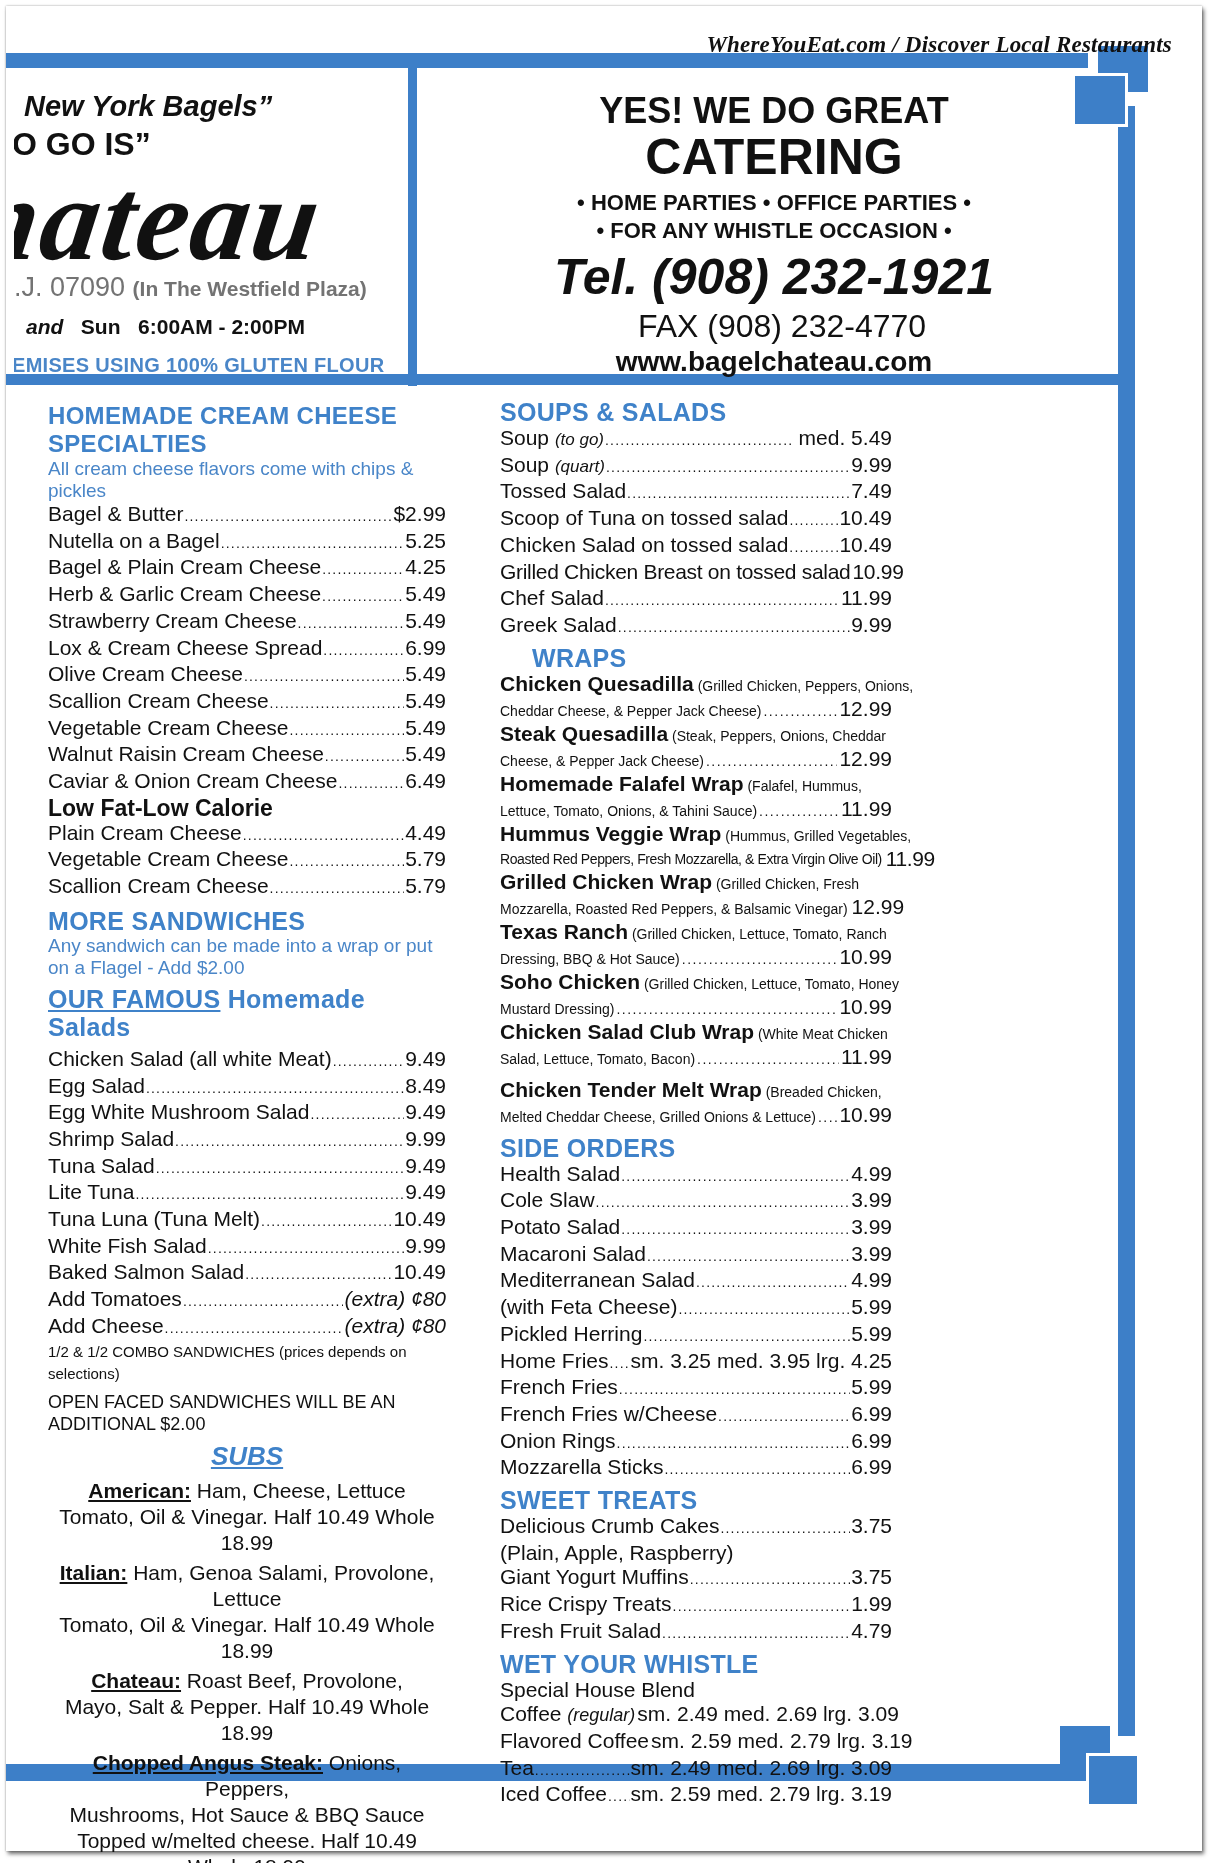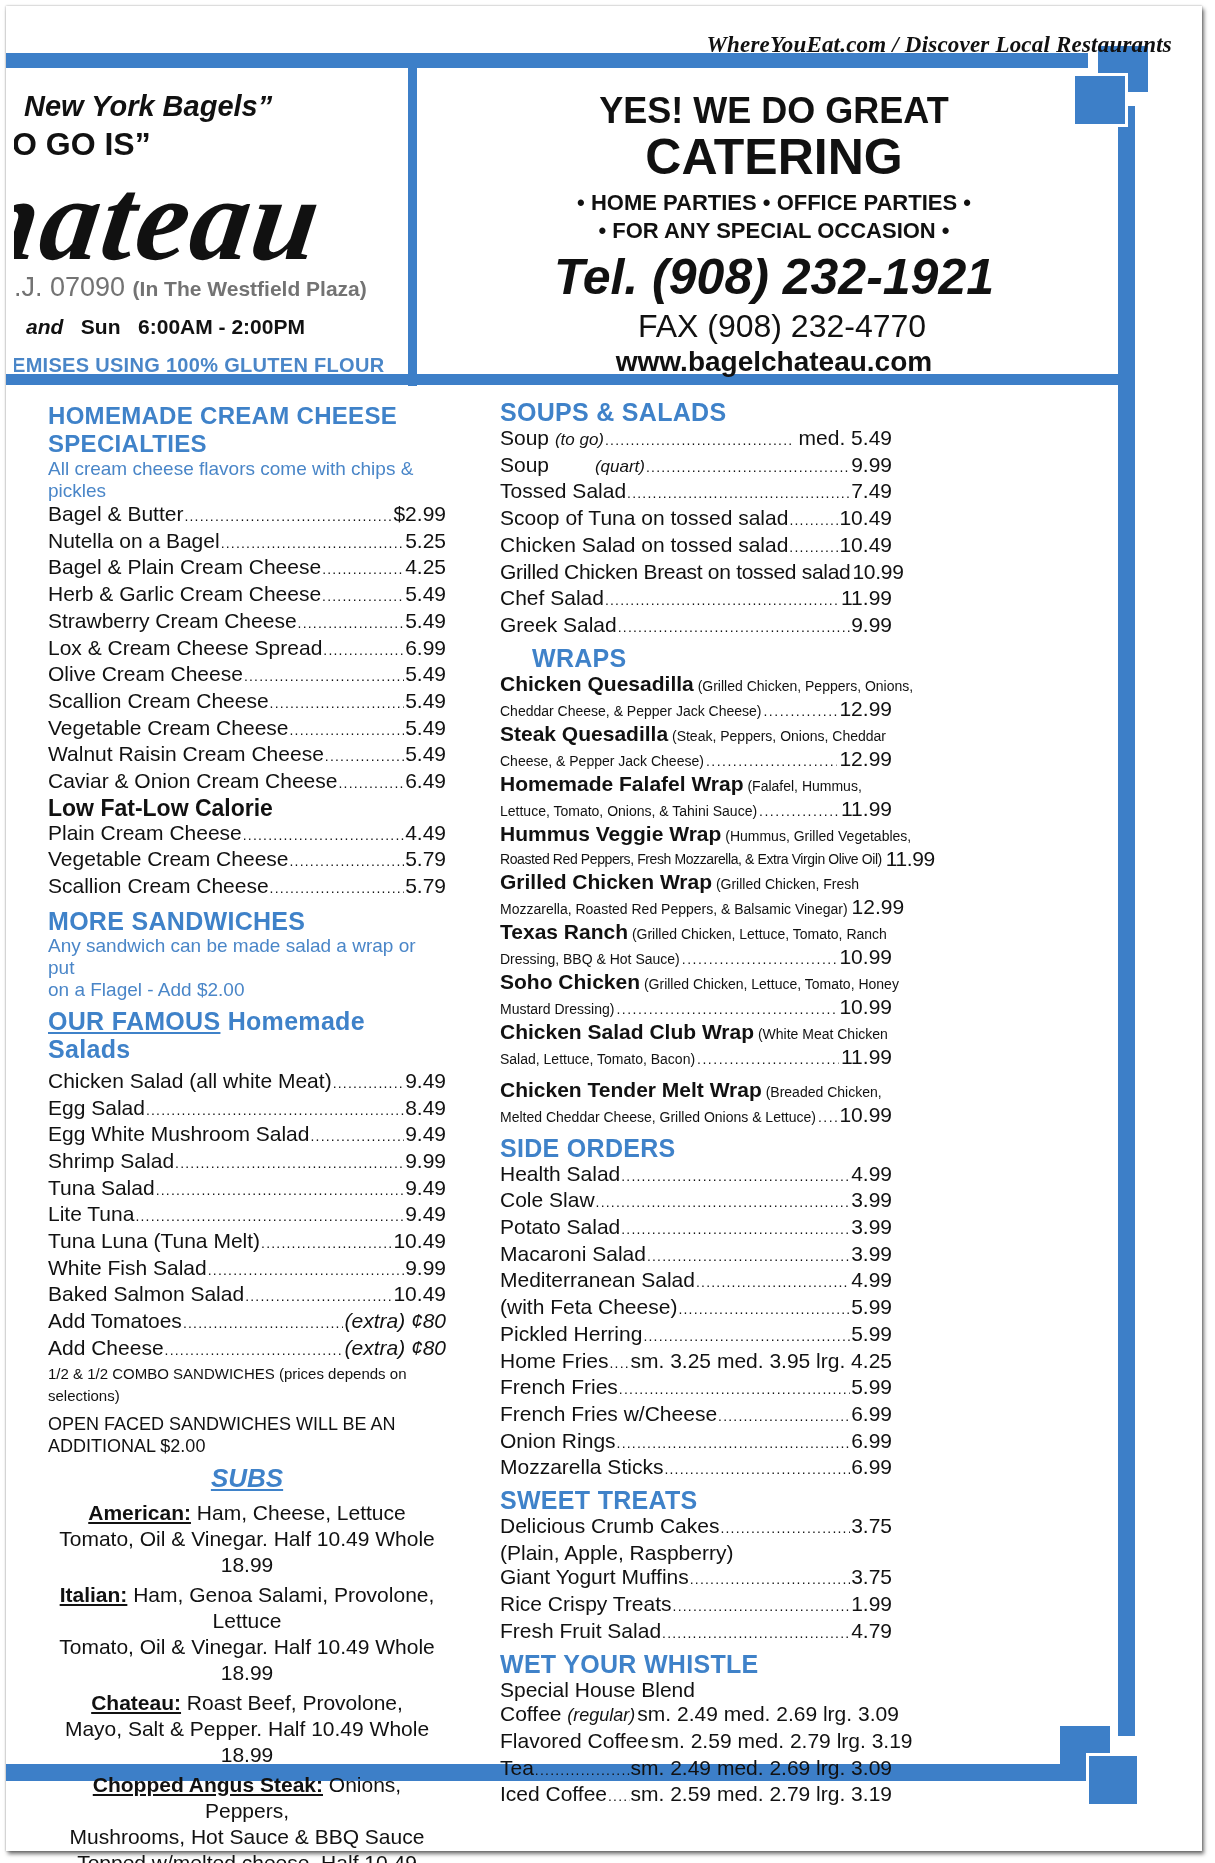--- a/index.html
+++ b/index.html
@@ -80,21 +80,21 @@
       <span>Sun</span>&nbsp;&nbsp;
       <span>6:00AM - 2:00PM</span>
     </div>
     <div class="gluten">EMISES USING 100% GLUTEN FLOUR</div>
   </div>
 
   <div class="hdr-right">
     <div class="cat1">YES! WE DO GREAT</div>
     <div class="cat2">CATERING</div>
     <div class="cat3">• HOME PARTIES • OFFICE PARTIES •</div>
-    <div class="cat4">• FOR ANY SPECIAL OCCASION •</div>
+    <div class="cat4">• FOR ANY WHISTLE OCCASION •</div>
     <div class="tel">Tel. (908) 232-1921</div>
     <div class="fax">FAX (908) 232-4770</div>
     <div class="web">www.bagelchateau.com</div>
   </div>
 
   <div class="col" style="left:42px;top:396px;width:398px;">
     <div class="sec-title" style="font-size:24px;">HOMEMADE CREAM CHEESE SPECIALTIES</div>
     <div class="sec-sub">All cream cheese flavors come with chips &amp; pickles</div>
     <div>
       <div class="row">
@@ -166,21 +166,21 @@
           <span class="price">5.79</span>
         </div>
       <div class="row">
           <span class="name">Scallion Cream Cheese</span>
           <span class="dots"></span>
           <span class="price">5.79</span>
         </div>
     </div>
 
     <div class="sec-title" style="margin-top:6px;">MORE SANDWICHES</div>
-    <div class="sec-sub">Any sandwich can be made salad a wrap or put</div>
+    <div class="sec-sub">Any sandwich can be made into a wrap or put</div>
     <div class="sec-sub">on a Flagel - Add $2.00</div>
 
     <div class="sec-title" style="margin-top:6px;margin-bottom:6px;">
       <span style="text-decoration:underline;">OUR FAMOUS</span><span> Homemade Salads</span>
     </div>
     <div>
       <div class="row">
           <span class="name">Chicken Salad (all white Meat)</span>
           <span class="dots"></span>
           <span class="price">9.49</span>
@@ -265,21 +265,21 @@
 
   <div class="col" style="left:494px;top:392px;width:392px;">
     <div class="sec-title">SOUPS &amp; SALADS</div>
     <div>
       <div class="row">
           <span class="name"><span>Soup </span><i style="font-size:17px;">(to go)</i></span>
           <span class="dots"></span>
           <span class="price" style="white-space:pre;"> med. 5.49</span>
         </div>
       <div class="row">
-          <span class="name"><span>Soup </span><i style="font-size:17px;margin-left:40px;">(quart)</i></span>
+          <span class="name"><span>Soup </span><i style="font-size:17px;">(quart)</i></span>
           <span class="dots"></span>
           <span class="price">9.99</span>
         </div>
       <div class="row">
           <span class="name">Tossed Salad</span>
           <span class="dots"></span>
           <span class="price">7.49</span>
         </div>
       <div class="row">
           <span class="name">Scoop of Tuna on tossed salad</span>

